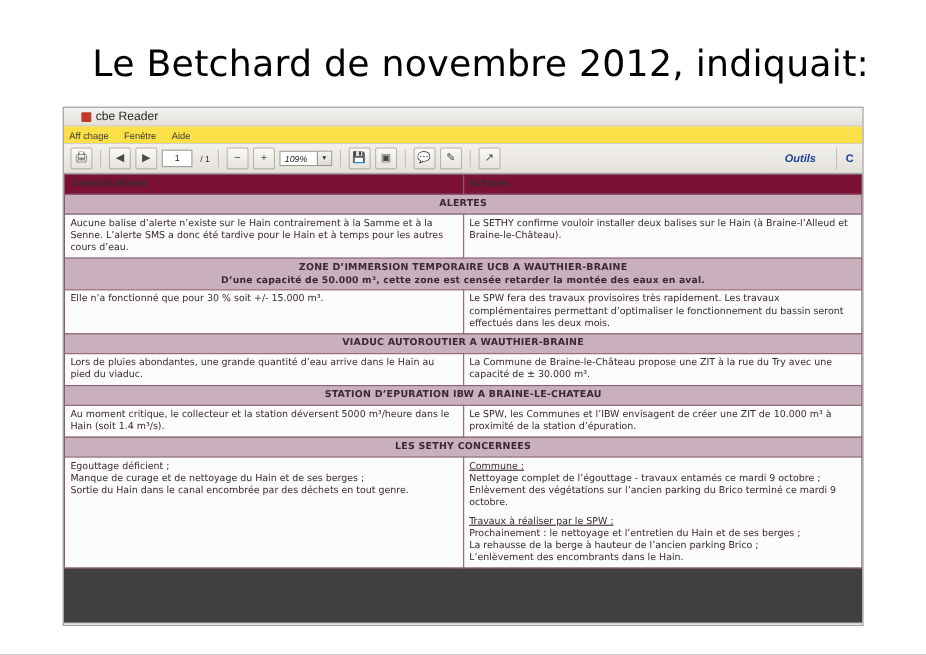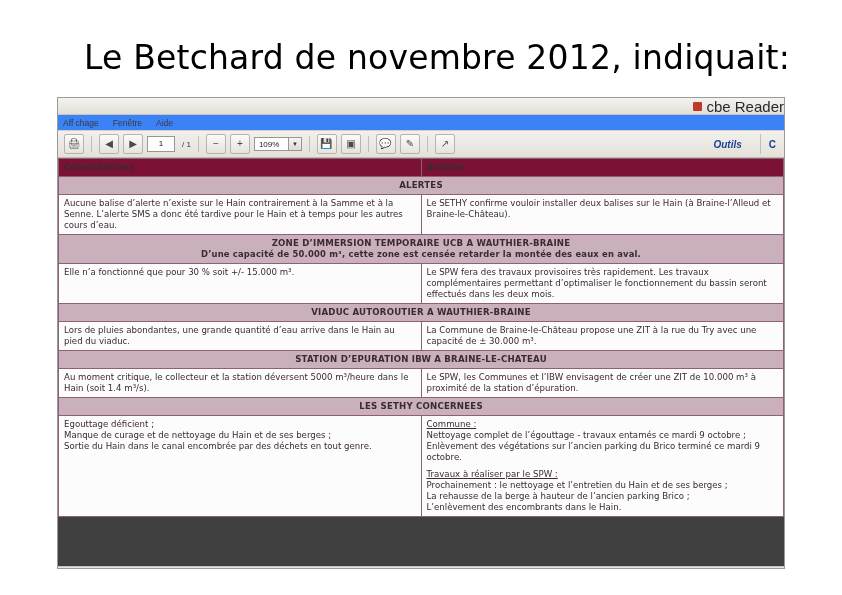--- a/index.html
+++ b/index.html
@@ -42,36 +42,35 @@
     overflow: hidden;
   }
 
   
   .titlebar {
     height: 16px;
     background: linear-gradient(to bottom, #f4f3f0, #e2dfd8);
     border-bottom: 1px solid #c9c5bd;
     display: flex;
     align-items: center;
-    padding-left: 4px;
-    font-size: 15px;
+    padding-left: 16px;
+    font-size: 11px;
     color: #2a2a2a;
-    justify-content: flex-end;
   }
   .titlebar .tb-icon {
     width: 9px; height: 9px;
     background: #c0392b;
     margin-right: 4px;
     border-radius: 1px;
   }
 
   
   .menubar {
     height: 15px;
-    background: #3b82f6;
+    background: #fde047;
     border-bottom: 1px solid #d2cfc8;
     display: flex;
     align-items: center;
     gap: 14px;
     padding-left: 5px;
     font-size: 8.5px;
     color: #3a3a3a;
   }
   .menubar span { cursor: default; }
 
@@ -114,20 +113,21 @@
   .zoom-box {
     width: 48px; height: 14px;
     border: 1px solid #9b9790;
     background: #ffffff;
     font-size: 8px;
     line-height: 14px;
     color: #1a1a1a;
     padding-left: 4px;
     box-sizing: border-box;
     position: relative;
+    font-style: italic;
   }
   .zoom-arrow {
     position: absolute; right: 0; top: 0;
     width: 12px; height: 12px;
     border-left: 1px solid #9b9790;
     background: linear-gradient(to bottom,#f6f5f2,#dedbd4);
     display: flex; align-items: center; justify-content: center;
     font-size: 6px; color: #333;
   }
   .tools-label {

